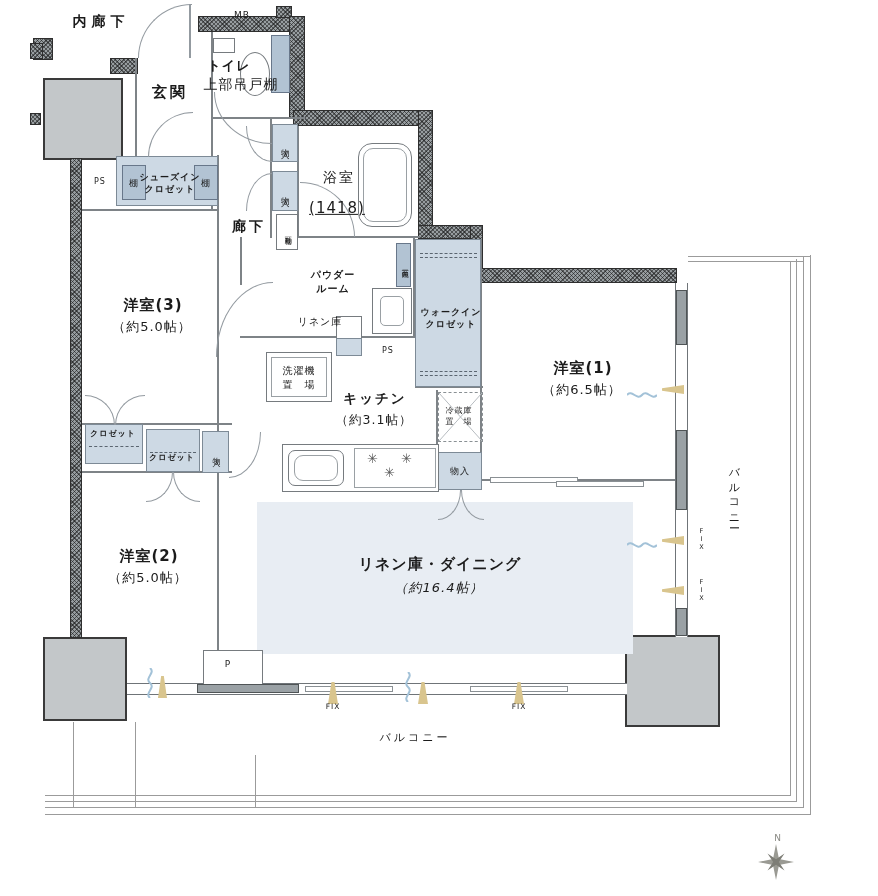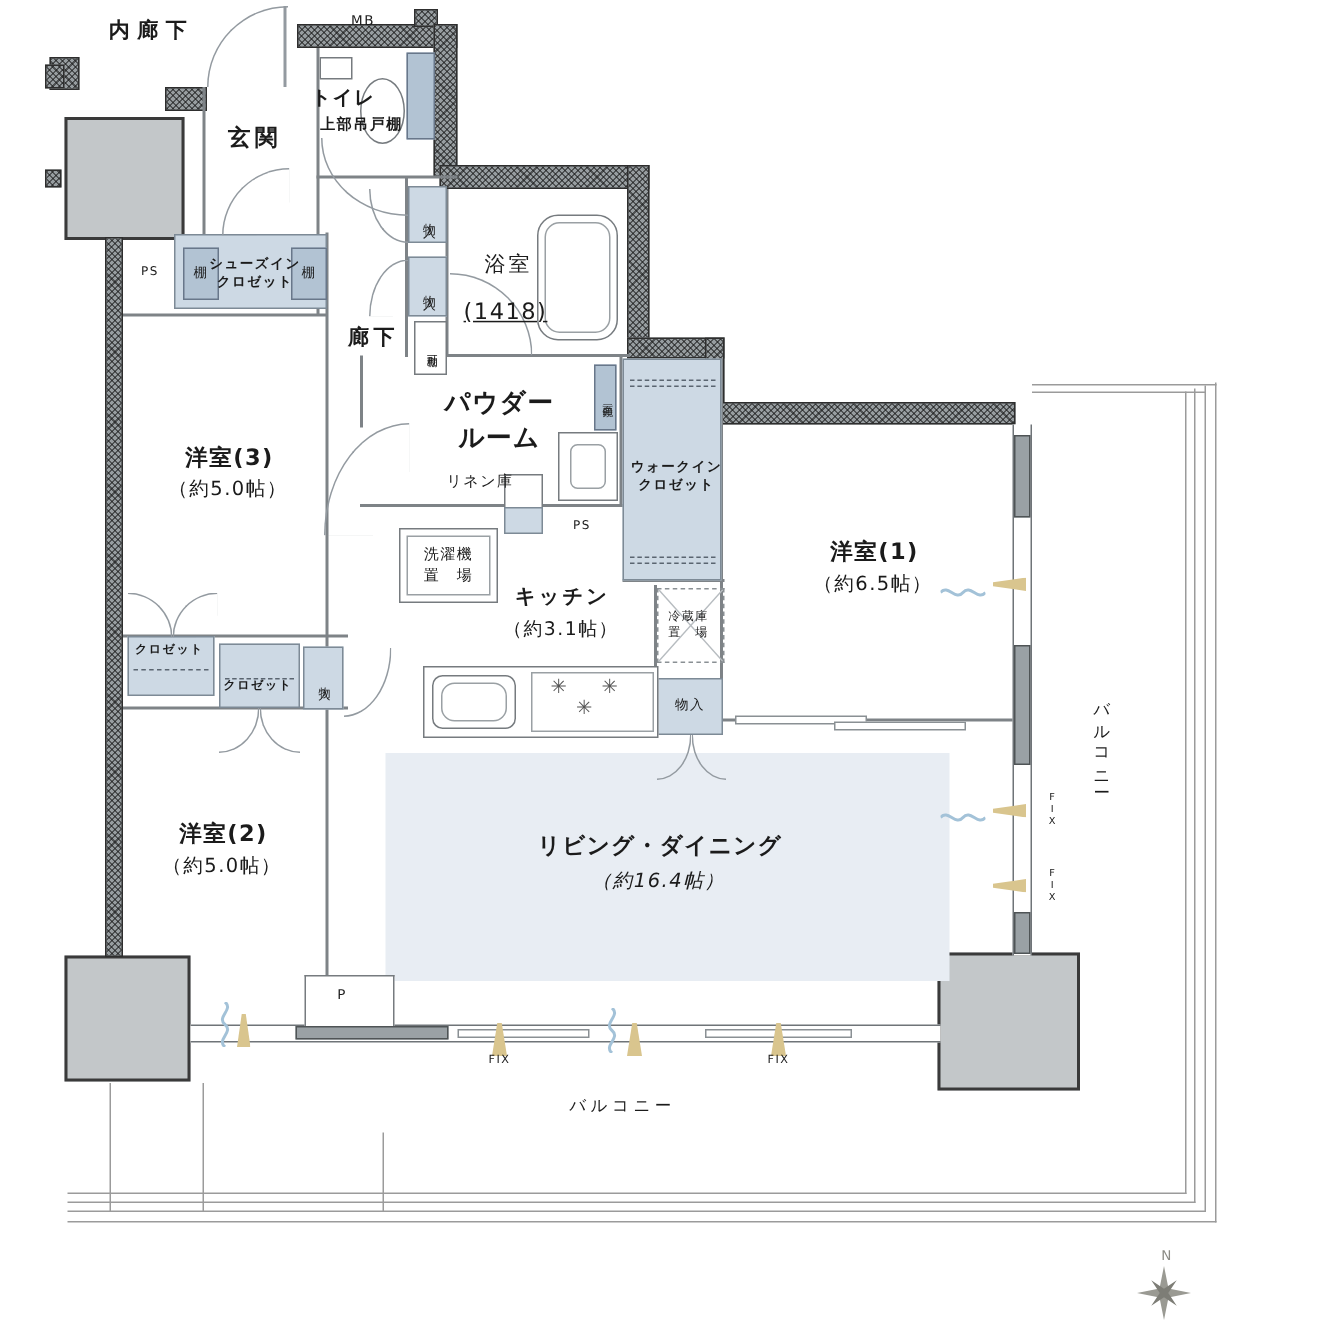--- a/index.html
+++ b/index.html
@@ -189,33 +189,33 @@
   <div class="arc tl" style="left:115px;top:395px;width:30px;height:30px;"></div>
   <div class="arc br" style="left:146px;top:472px;width:27px;height:30px;"></div>
   <div class="arc bl" style="left:173px;top:472px;width:27px;height:30px;"></div>
   <div class="arc br" style="left:438px;top:490px;width:23px;height:30px;"></div>
   <div class="arc bl" style="left:461px;top:490px;width:23px;height:30px;"></div>
 
   <div class="lbl" style="left:101px;top:21px;font-size:14px;letter-spacing:5px;font-weight:bold;">内廊下</div>
   <div class="lbl" style="left:242px;top:15px;font-size:9px;">MB</div>
   <div class="lbl" style="left:170px;top:92px;font-size:15px;letter-spacing:3px;font-weight:bold;">玄関</div>
   <div class="lbl" style="left:229px;top:66px;font-size:13px;font-weight:bold;">トイレ</div>
-  <div class="lbl" style="left:241px;top:84px;font-size:10px;font-weight:bold;">上部吊戸棚</div>
+  <div class="lbl" style="left:241px;top:84px;font-size:14px;">上部吊戸棚</div>
   <div class="lbl" style="left:170px;top:183px;font-size:9px;font-weight:bold;">シューズイン
 クロゼット</div>
   <div class="lbl" style="left:134px;top:183px;font-size:9px;">棚</div>
   <div class="lbl" style="left:206px;top:183px;font-size:9px;">棚</div>
   <div class="lbl" style="left:100px;top:182px;font-size:8px;">PS</div>
   <div class="lbl vert" style="left:285px;top:143px;font-size:8.5px;">物入</div>
   <div class="lbl vert" style="left:285px;top:191px;font-size:8.5px;">物入</div>
   <div class="lbl vert" style="left:287px;top:232px;font-size:7px;">可動棚</div>
   <div class="lbl" style="left:249px;top:226px;font-size:14px;letter-spacing:3px;font-weight:bold;">廊下</div>
   <div class="lbl" style="left:339px;top:177px;font-size:14px;letter-spacing:2px;font-weight:normal;">浴室</div>
   <div class="lbl" style="left:337px;top:208px;font-size:15px;text-decoration:underline;">(1418)</div>
-  <div class="lbl" style="left:333px;top:281px;font-size:17px;font-weight:bold;">パウダー
+  <div class="lbl" style="left:333px;top:281px;font-size:10px;font-weight:bold;">パウダー
 ルーム</div>
   <div class="lbl vert" style="left:404px;top:265px;font-size:7px;">三面鏡</div>
   <div class="lbl" style="left:320px;top:322px;font-size:10px;">リネン庫</div>
   <div class="lbl" style="left:299px;top:377px;font-size:10px;">洗濯機
 置　場</div>
   <div class="lbl" style="left:388px;top:351px;font-size:8px;">PS</div>
   <div class="lbl" style="left:451px;top:318px;font-size:9px;font-weight:bold;">ウォークイン
 クロゼット</div>
   <div class="lbl" style="left:375px;top:398px;font-size:13.5px;letter-spacing:2px;font-weight:bold;">キッチン</div>
   <div class="lbl" style="left:374px;top:420px;font-size:12.5px;">（約3.1帖）</div>
@@ -224,21 +224,21 @@
   <div class="lbl" style="left:460px;top:471px;font-size:9px;">物入</div>
   <div class="lbl" style="left:153px;top:305px;font-size:15px;font-weight:bold;">洋室(3)</div>
   <div class="lbl" style="left:152px;top:327px;font-size:13px;">（約5.0帖）</div>
   <div class="lbl" style="left:113px;top:434px;font-size:8px;font-weight:bold;">クロゼット</div>
   <div class="lbl" style="left:172px;top:458px;font-size:8px;font-weight:bold;">クロゼット</div>
   <div class="lbl vert" style="left:215px;top:452px;font-size:8px;">物入</div>
   <div class="lbl" style="left:149px;top:556px;font-size:15px;font-weight:bold;">洋室(2)</div>
   <div class="lbl" style="left:148px;top:578px;font-size:13px;">（約5.0帖）</div>
   <div class="lbl" style="left:583px;top:368px;font-size:15px;font-weight:bold;">洋室(1)</div>
   <div class="lbl" style="left:582px;top:390px;font-size:13px;">（約6.5帖）</div>
-  <div class="lbl" style="left:440px;top:564px;font-size:15px;font-weight:bold;letter-spacing:1px;">リビング・ダイニング</div>
+  <div class="lbl" style="left:440px;top:564px;font-size:15px;font-weight:bold;letter-spacing:1px;">リネン庫・ダイニング</div>
   <div class="lbl" style="left:439px;top:588px;font-size:13px;font-style:italic;">（約16.4帖）</div>
   <div class="lbl vert" style="left:733px;top:493px;font-size:11px;letter-spacing:3px;">バルコニー</div>
   <div class="lbl" style="left:415px;top:738px;font-size:11px;letter-spacing:3px;">バルコニー</div>
   <div class="lbl" style="left:333px;top:707px;font-size:7.5px;">FIX</div>
   <div class="lbl" style="left:519px;top:707px;font-size:7.5px;">FIX</div>
   <div class="lbl vert" style="left:701px;top:539px;font-size:6.5px;letter-spacing:0;">FIX</div>
   <div class="lbl vert" style="left:701px;top:590px;font-size:6.5px;letter-spacing:0;">FIX</div>
   <div class="lbl" style="left:228px;top:664px;font-size:9px;">P</div>
 
   <div class="lbl" style="left:778px;top:838px;font-size:9px;color:#8b8b85;">N</div>

